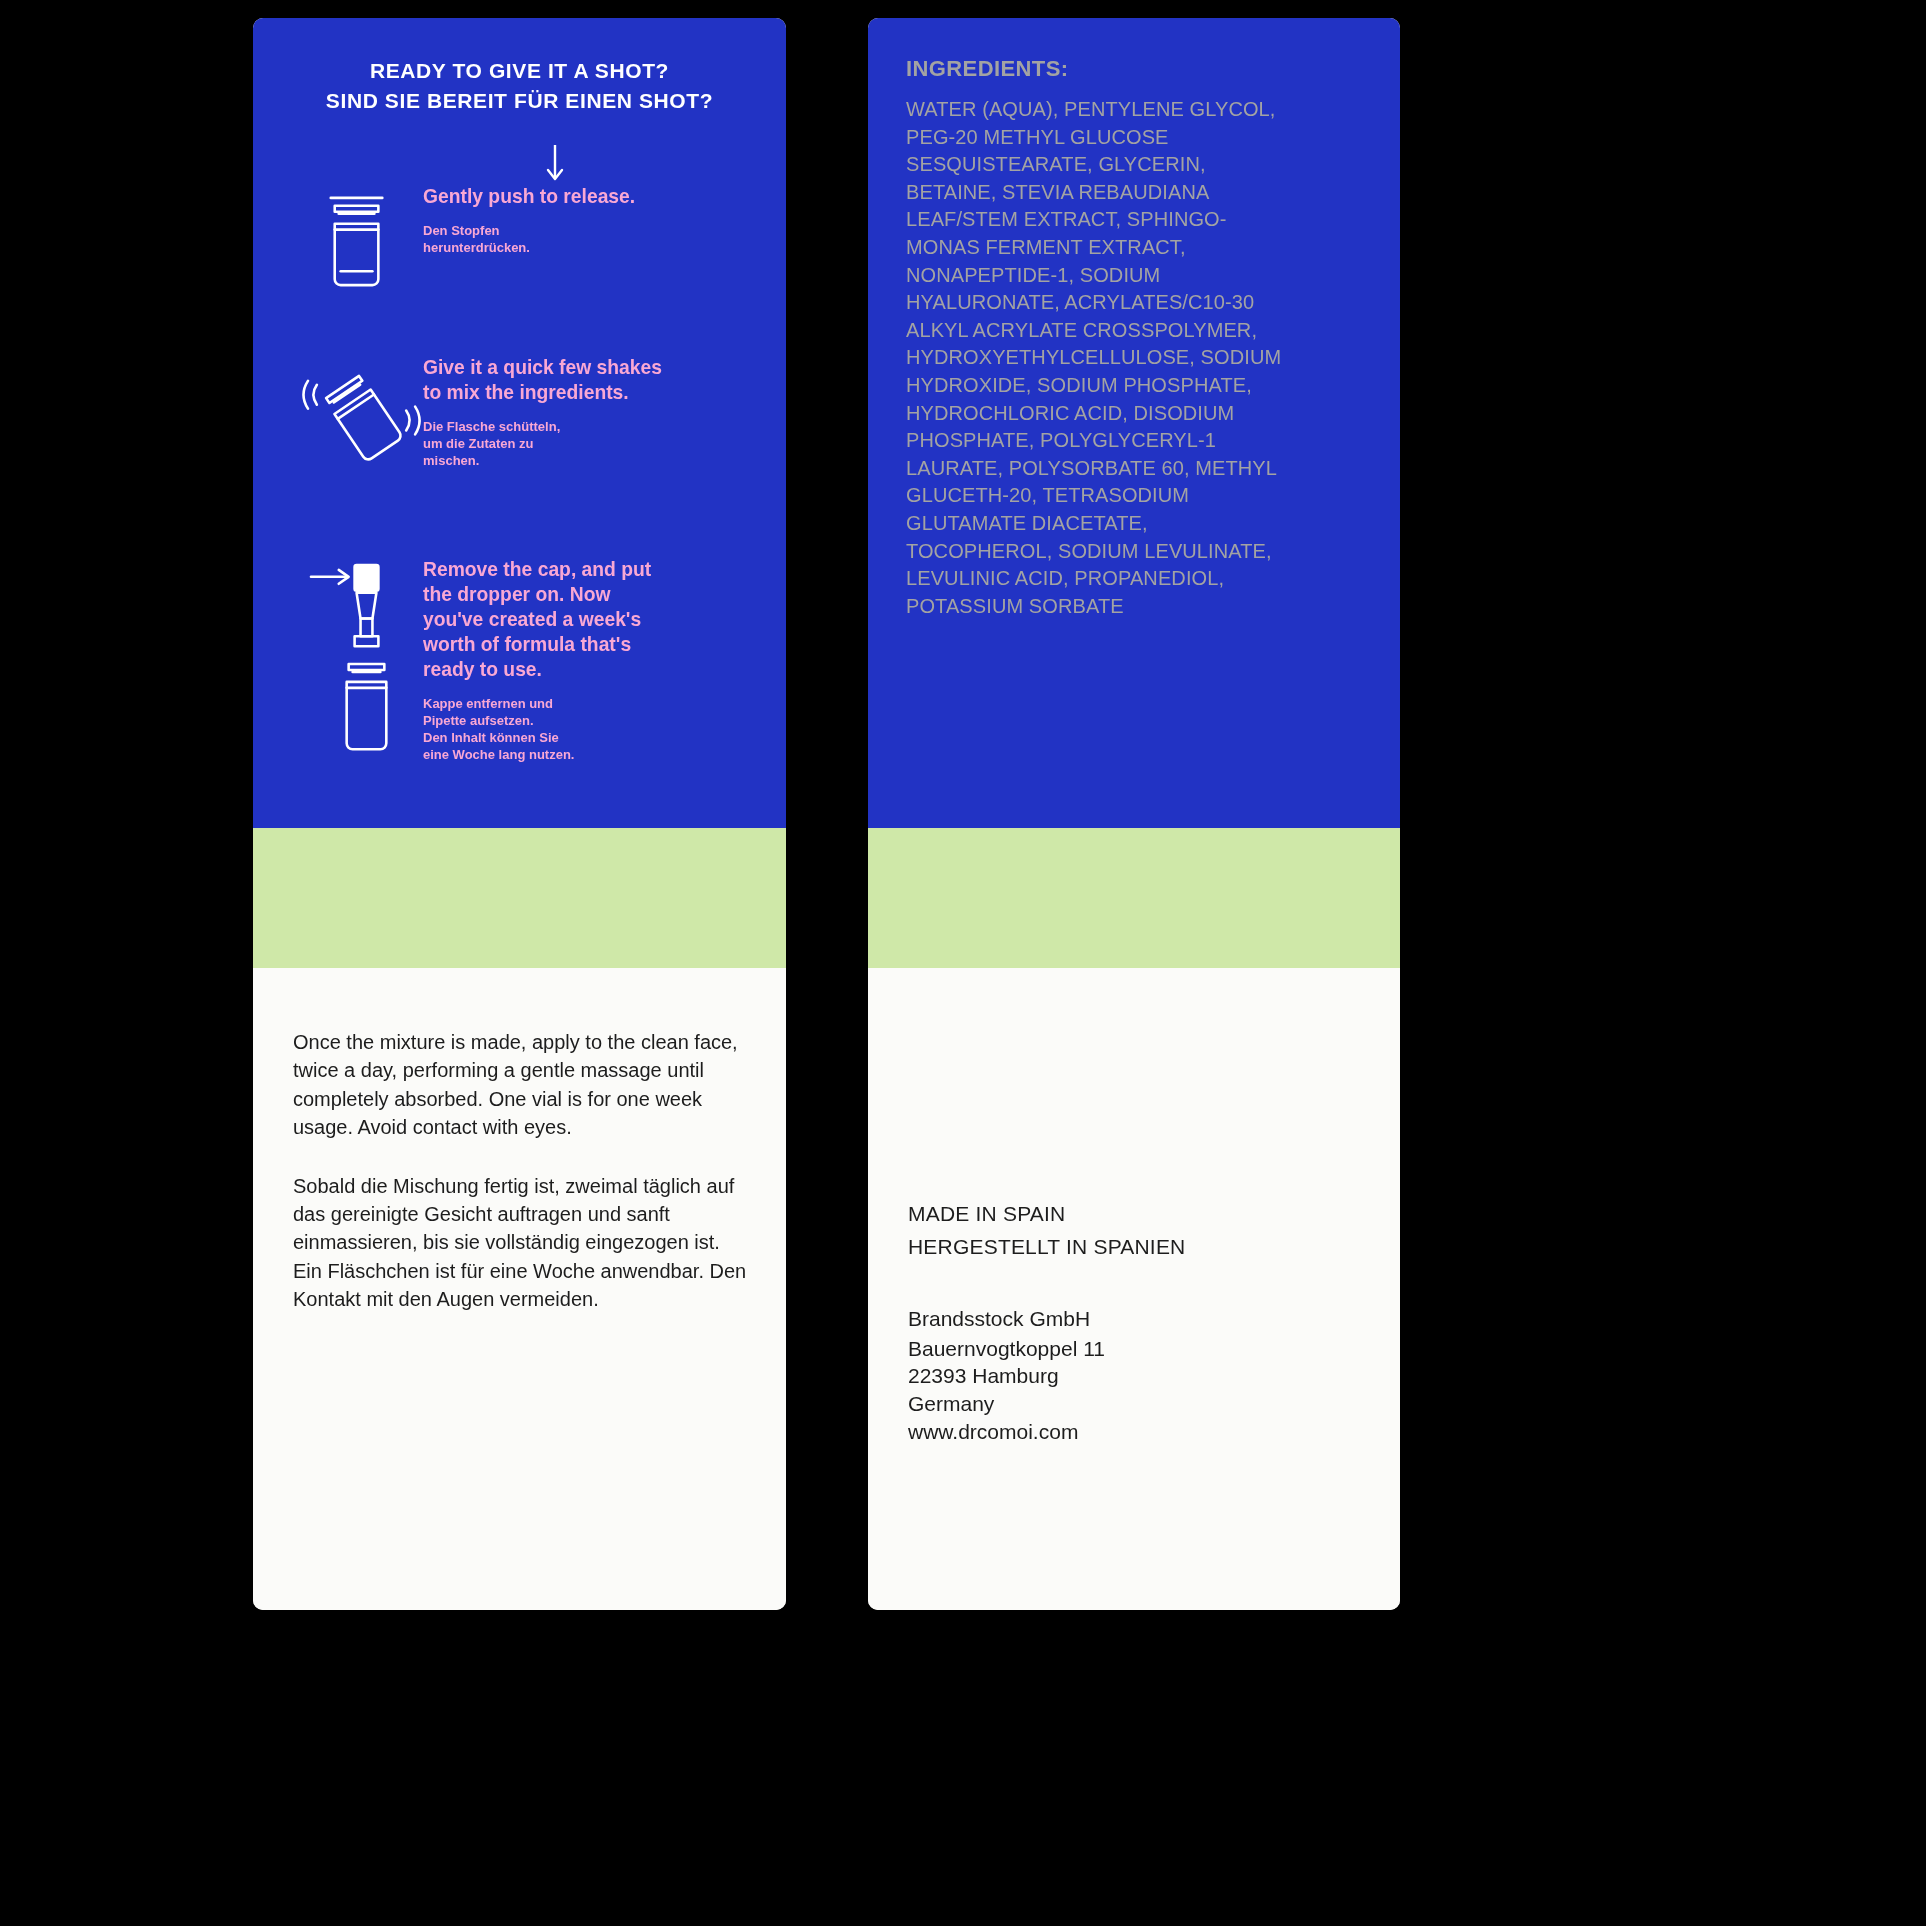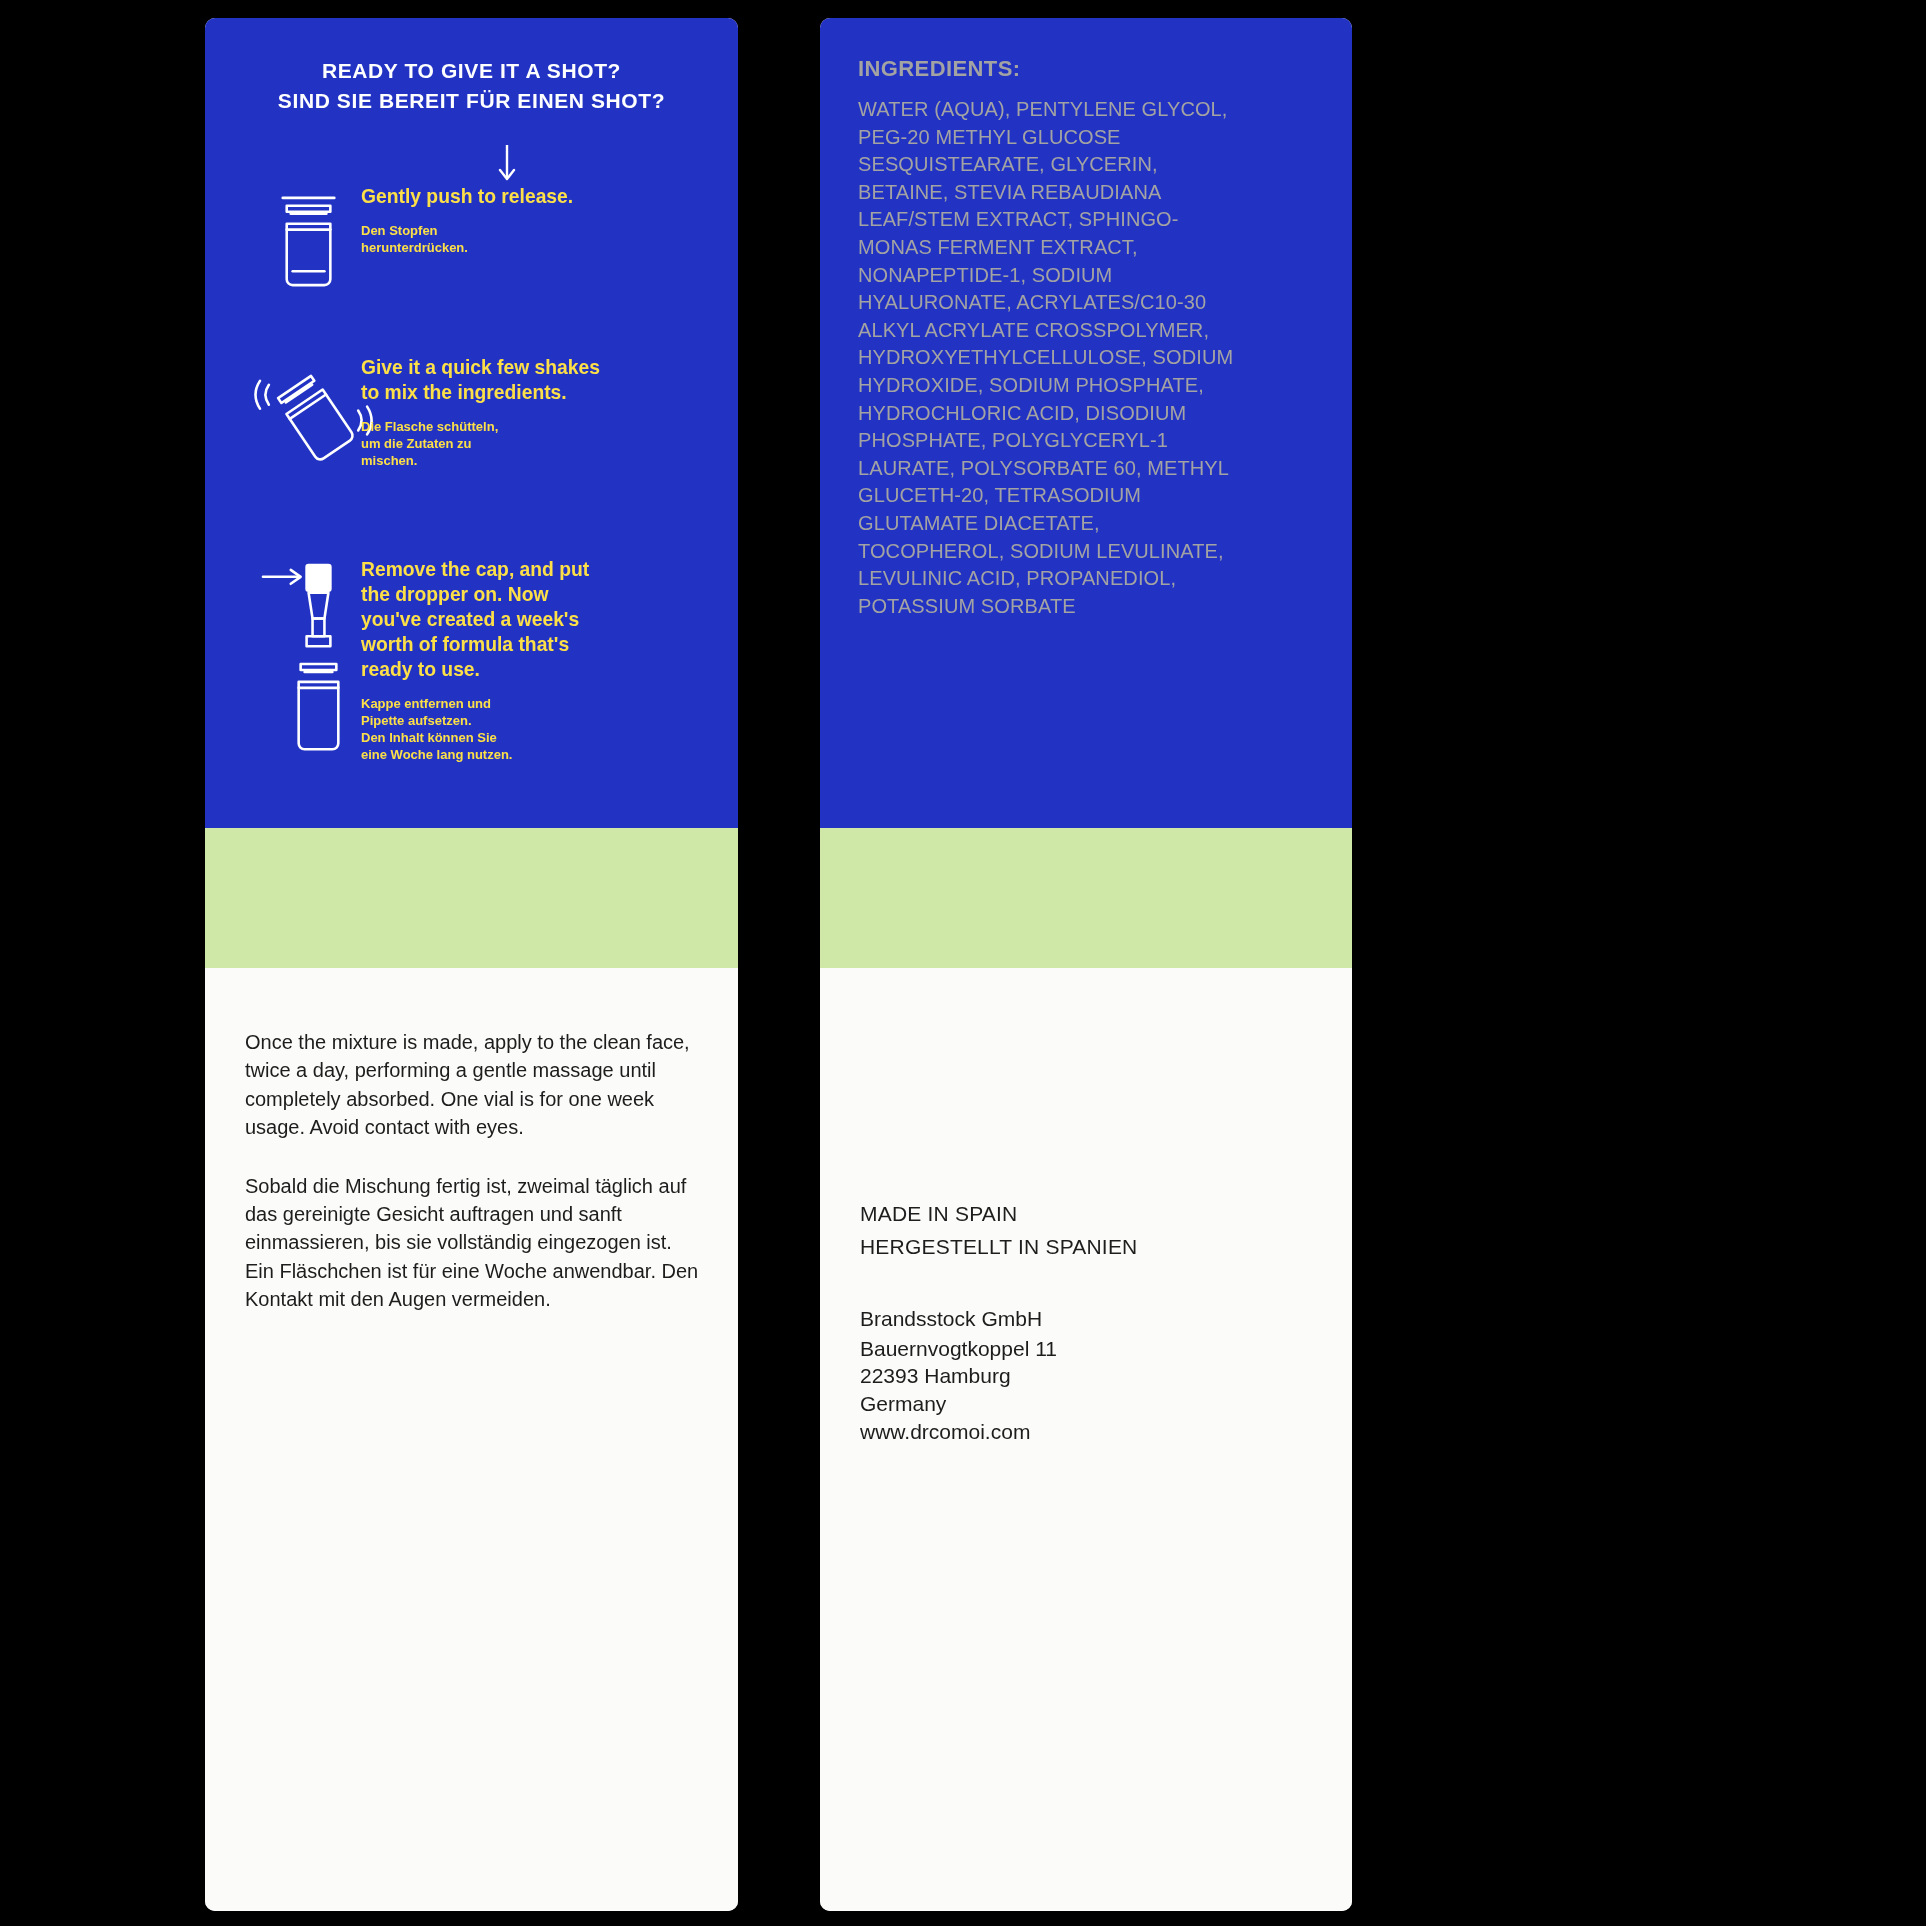--- a/index.html
+++ b/index.html
@@ -17,25 +17,26 @@
     position: relative;
     width: 1927px;
     height: 1927px;
     background: #000000;
   }
 
   
   .box {
     position: absolute;
     top: 18px;
-    height: 1893px;
+    height: 1592px;
     border-radius: 10px;
     overflow: hidden;
     box-shadow: 0 0 18px rgba(0,0,0,0.55);
     background: #fbfbf9;
+    margin-left: 48px;
   }
   .box-left {
     left: 205px;
     width: 533px;
   }
   .box-right {
     left: 820px;
     width: 532px;
   }
 
@@ -100,24 +101,24 @@
     right: 0;
   }
   .step-icon {
     position: absolute;
     left: 48px;
     top: 0;
     width: 119px;
   }
   .step-text {
     position: absolute;
-    left: 156px;
+    left: 170px;
     right: 22px;
     top: 0;
-    color: #fde047;
+    color: #f9a8d4;
   }
   .t-en {
     font-weight: bold;
     font-size: 19.3px;
     line-height: 1.3;
     margin-bottom: 14px;
   }
   .t-de {
     font-weight: bold;
     font-size: 13px;

